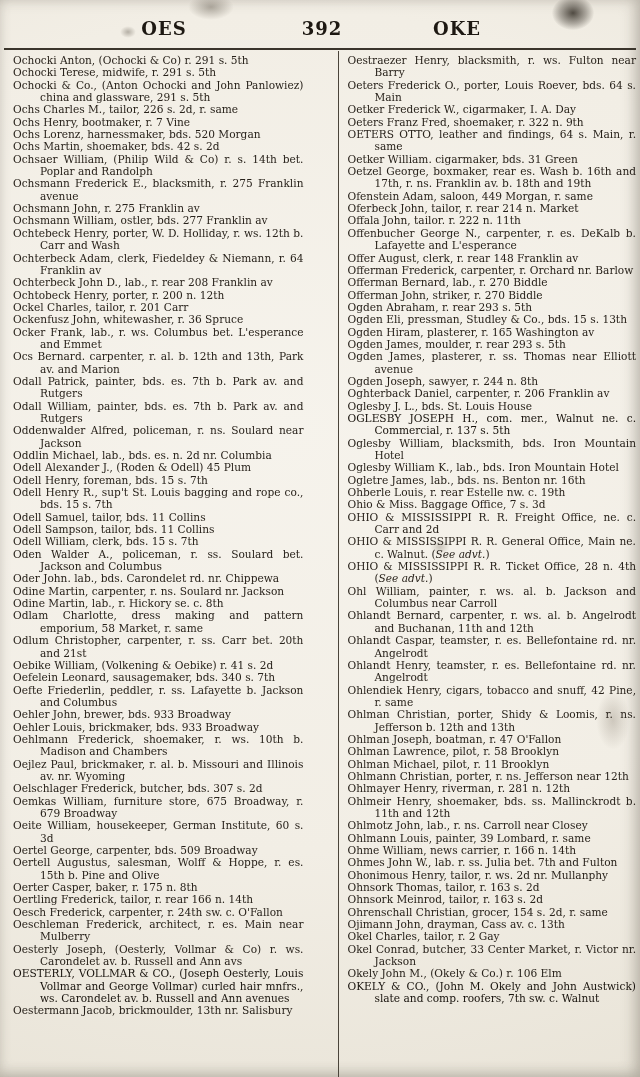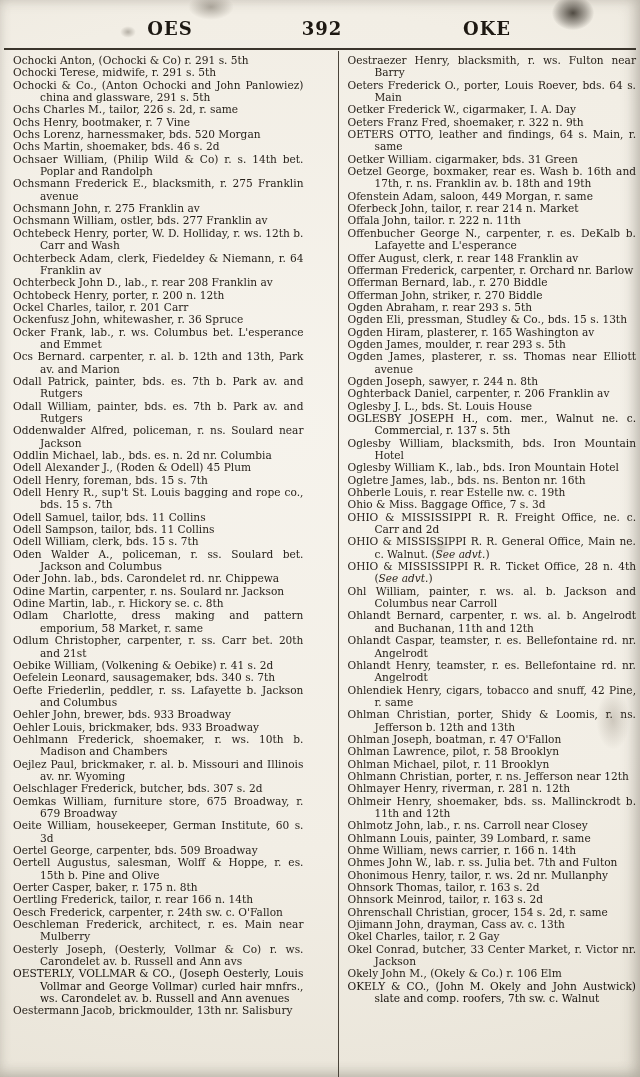--- a/index.html
+++ b/index.html
@@ -25,23 +25,23 @@
   .smudge.s4 { left: 596px; top: 690px; width: 34px; height: 60px;
     background: radial-gradient(ellipse at center, rgba(120,110,95,.30) 0%, rgba(120,110,95,0) 70%); }
   .smudge.s5 { left: 430px; top: 540px; width: 20px; height: 14px;
     background: radial-gradient(ellipse at center, rgba(120,110,95,.35) 0%, rgba(120,110,95,0) 70%); }
 
   .header { position: relative; height: 47px; }
   .header .hword {
     position: absolute; top: 18px; transform: translateX(-50%);
     font-size: 18px; font-weight: bold; letter-spacing: 1px; color: #1d1812;
   }
-  .hword.left  { left: 170px; }
+  .hword.left  { left: 164px; }
   .hword.mid   { left: 322px; }
-  .hword.right { left: 457px; margin-left: 30px; }
+  .hword.right { left: 457px; }
   .header-rule {
     position: absolute; left: 4px; right: 4px; top: 48px;
     border-top: 2px solid #3b352c; height: 0;
   }
 
   .columns { position: absolute; top: 51px; left: 0; right: 0; bottom: 0; display: flex; gap: 31px; }
   .col { box-sizing: border-box; }
   .col.left  { width: 323px; padding: 3px 4px 0 13px; }
   .col.right { width: 317px; padding: 3px 4px 16px 8px; border-left: 1.5px solid #4a443a; }
 
@@ -74,21 +74,21 @@
   </div>
 
   <div class="columns">
     <div class="col left">
         <div class="entry"><span>Ochocki Anton, (Ochocki &amp; Co) r. 291 s. 5th</span></div>
         <div class="entry"><span>Ochocki Terese, midwife, r. 291 s. 5th</span></div>
         <div class="entry"><span>Ochocki &amp; Co., (Anton Ochocki and John Panlowiez) china and glassware, 291 s. 5th</span></div>
         <div class="entry"><span>Ochs Charles M., tailor, 226 s. 2d, r. same</span></div>
         <div class="entry"><span>Ochs Henry, bootmaker, r. 7 Vine</span></div>
         <div class="entry"><span>Ochs Lorenz, harnessmaker, bds. 520 Morgan</span></div>
-        <div class="entry"><span>Ochs Martin, shoemaker, bds. 46 s. 2d</span></div>
+        <div class="entry"><span>Ochs Martin, shoemaker, bds. 42 s. 2d</span></div>
         <div class="entry"><span>Ochsaer William, (Philip Wild &amp; Co) r. s. 14th bet. Poplar and Randolph</span></div>
         <div class="entry"><span>Ochsmann Frederick E., blacksmith, r. 275 Franklin avenue</span></div>
         <div class="entry"><span>Ochsmann John, r. 275 Franklin av</span></div>
         <div class="entry"><span>Ochsmann William, ostler, bds. 277 Franklin av</span></div>
         <div class="entry"><span>Ochtebeck Henry, porter, W. D. Holliday, r. ws. 12th b. Carr and Wash</span></div>
         <div class="entry"><span>Ochterbeck Adam, clerk, Fiedeldey &amp; Niemann, r. 64 Franklin av</span></div>
         <div class="entry"><span>Ochterbeck John D., lab., r. rear 208 Franklin av</span></div>
         <div class="entry"><span>Ochtobeck Henry, porter, r. 200 n. 12th</span></div>
         <div class="entry"><span>Ockel Charles, tailor, r. 201 Carr</span></div>
         <div class="entry"><span>Ockenfusz John, whitewasher, r. 36 Spruce</span></div>

